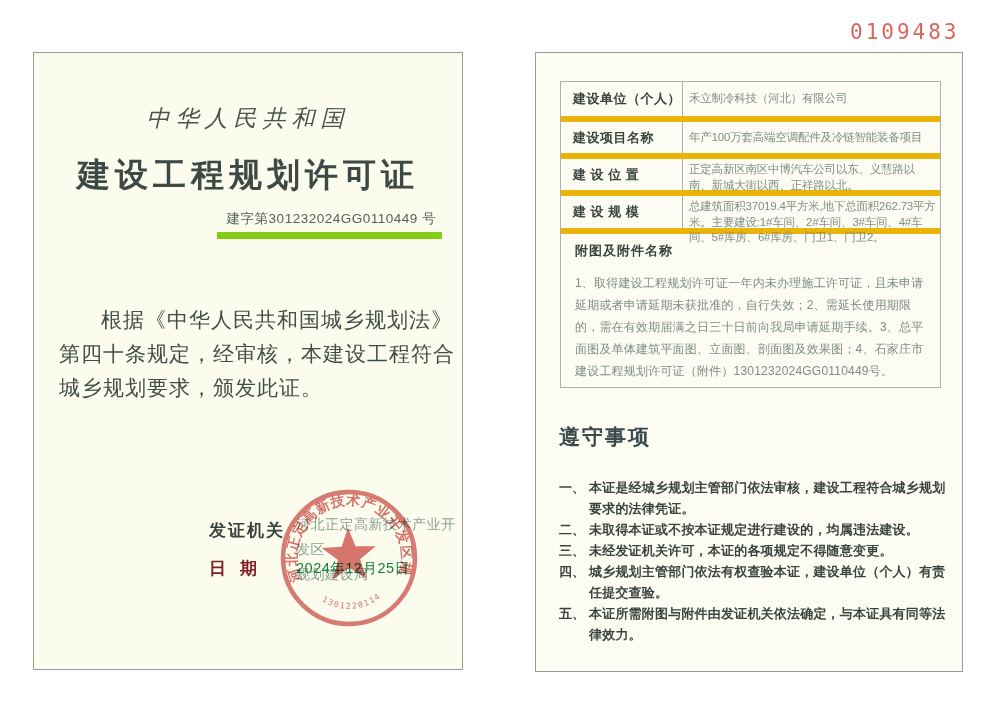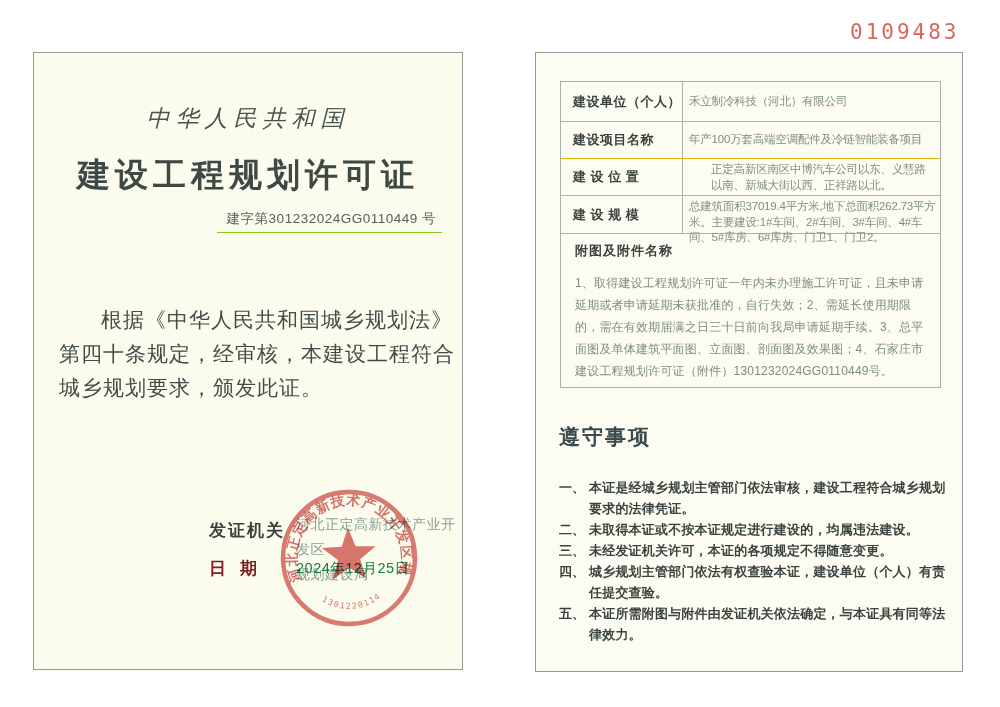--- a/index.html
+++ b/index.html
@@ -13,44 +13,44 @@
 
   .serial { position:absolute; left:850px; top:20px; color:#db655d;
     font-family:"DejaVu Sans Mono",monospace; font-size:21px; letter-spacing:3px; }
 
   
   .country { position:absolute; top:50px; left:0; width:100%; text-align:center;
     font-size:23px; letter-spacing:6px; color:#4a544f;font-style:italic; }
   .cert-title { position:absolute; top:100px; left:0; width:100%; text-align:center;
     font-size:33px; font-weight:bold; letter-spacing:5px; color:#3e4845; }
   .permit-no { position:absolute; top:157px; right:20px; font-size:13.5px; color:#55605c;
-    padding:0 6px 4px 10px; border-bottom:1px solid #84cc16; letter-spacing:.5px; }
+    padding:0 6px 4px 10px; border-bottom:7px solid #84cc16; letter-spacing:.5px; }
   .body-text { position:absolute; top:250px; left:25px; width:406px;
     font-size:21px; line-height:34px; color:#424d49; text-indent:2em; letter-spacing:1px; }
 
   .issuer-label { position:absolute; left:175px; top:466px; font-size:17px; font-weight:bold;
     letter-spacing:2px; color:#39423e; }
   .issuer-value { position:absolute; left:262px; top:459px; width:170px;
     font-size:14px; line-height:25px; color:#8ba194; letter-spacing:.5px; }
   .date-label { position:absolute; left:175px; top:504px; font-size:17px; font-weight:bold;
     color:#7f1d1d; letter-spacing:14px; }
   .date-value { position:absolute; left:262px; top:506px; font-size:14.5px; color:#15803d; letter-spacing:.5px; }
 
   .seal { position:absolute; left:244px; top:434px; width:142px; height:142px;
     mix-blend-mode:multiply; opacity:.88; transform:rotate(-2deg); }
 
   
   .info-table { position:absolute; left:24px; top:28px; width:381px; height:307px;
     border:1px solid #a9b1ad; }
-  .t-row { display:flex; border-bottom:1px solid #eab308; }
+  .t-row { display:flex; border-bottom:6px solid #eab308; }
   .t-label { width:122px; border-right:1px solid #a9b1ad; display:flex; align-items:center;
     padding-left:12px; font-size:13px; font-weight:bold; color:#3a433f; letter-spacing:.5px; }
   .t-value { flex:1; padding:3px 4px 0 6px; font-size:11.5px; line-height:15.5px;
     color:#7e8d86; letter-spacing:-.2px; }
-  .r1 { height:40px; } .r2 { height:37px; } .r3 { height:37px;gap:22px; } .r4 { height:38px; }
+  .r1 { height:40px; } .r2 { height:37px; } .r3 { height:37px; } .r4 { height:38px; }
   .r1 .t-value, .r2 .t-value { display:flex; align-items:center; padding-top:0; }
   .r4 .t-value { position:relative; z-index:2; overflow:visible; }
   .attach { padding:8px 14px 0 14px; }
   .attach-header { font-size:13px; font-weight:bold; color:#39423e; letter-spacing:1px; }
   .attach-text { margin-top:12px; font-size:12px; line-height:22px; color:#7e8d86; letter-spacing:.2px; }
 
   
   .notice-heading { position:absolute; left:23px; top:370px; font-size:21px; font-weight:bold;
     color:#3c4a4e; letter-spacing:2px; }
   .notice-list { position:absolute; left:23px; top:424px; width:392px; }

